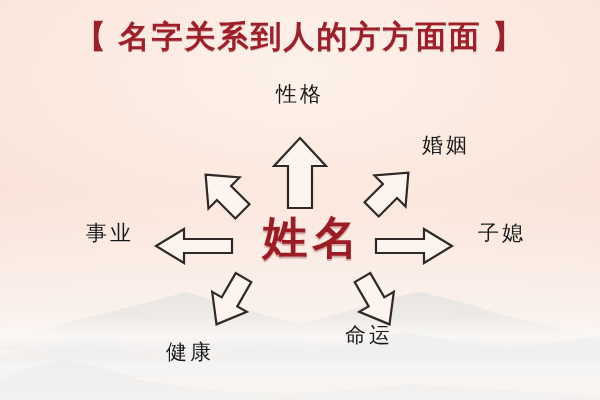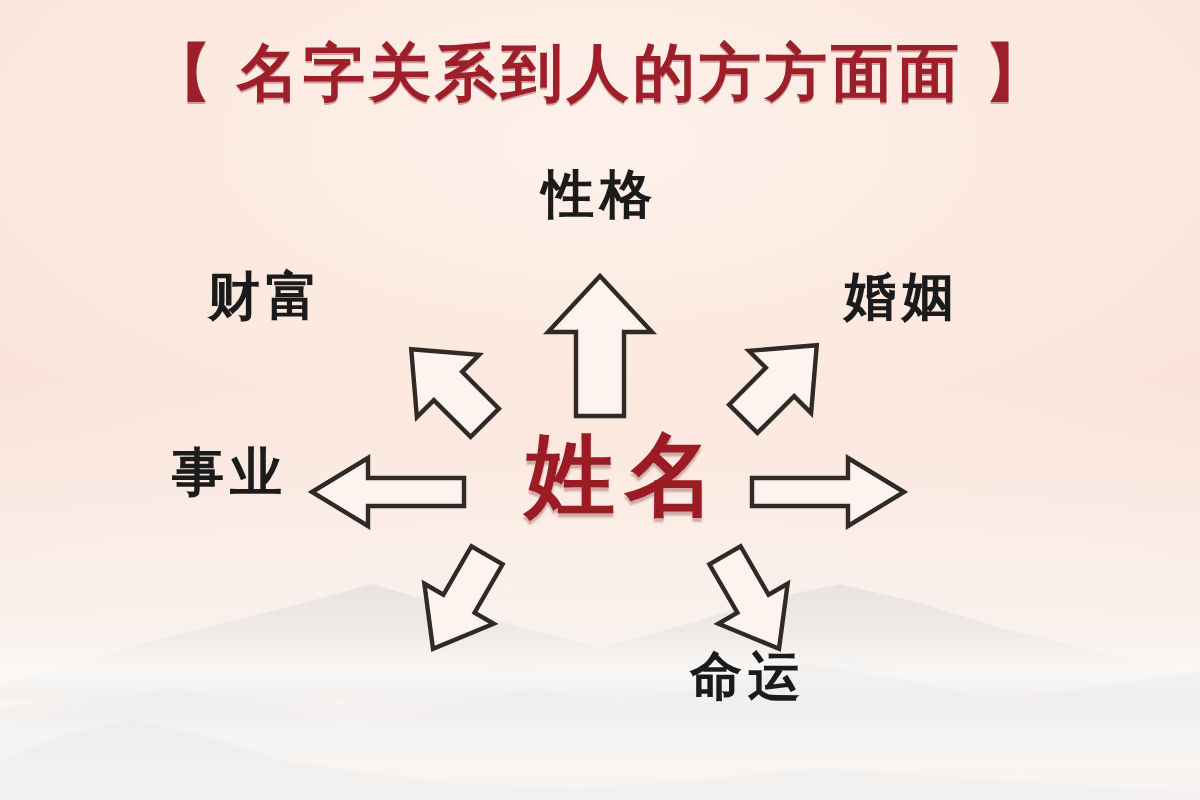--- a/index.html
+++ b/index.html
@@ -61,22 +61,22 @@
     font-weight: bold;
     letter-spacing: 2px;
     color: #9e1f2a;
     text-shadow: 0 1px 0 rgba(120,20,28,.35);
     white-space: nowrap;
   }
 
   
   .node {
     position: absolute;
-    font-size: 26px;
-    font-weight: 700;
+    font-size: 21px;
+    font-weight: 400;
     color: #1b1b1b;
     letter-spacing: 3px;
     white-space: nowrap;
   }
   #node-center {
     font-size: 45px;
     font-weight: bold;
     color: #9b1c24;
     letter-spacing: 5px;
     text-shadow: 0 2px 1px rgba(110,15,20,.30);
@@ -193,20 +193,21 @@
 
   <div class="arrow" id="arrow-dr">
     <svg width="56" height="62" viewBox="0 0 56 62">
       <g transform="rotate(150 28 31)">
         <polygon points="28,4 48,30 37,30 37,58 19,58 19,30 8,30"></polygon>
       </g>
     </svg>
   </div>
 
   <div class="node" id="node-top">性格</div>
-  <div class="node" id="node-ul">财富</div>
   <div class="node" id="node-ur">婚姻</div>
   <div class="node" id="node-left">事业</div>
+  <div class="node" id="node-right">子媳</div>
+  <div class="node" id="node-dl">健康</div>
   <div class="node" id="node-dr">命运</div>
 
   <div class="node" id="node-center">姓名</div>
 
 </div>
 
 </body></html>

